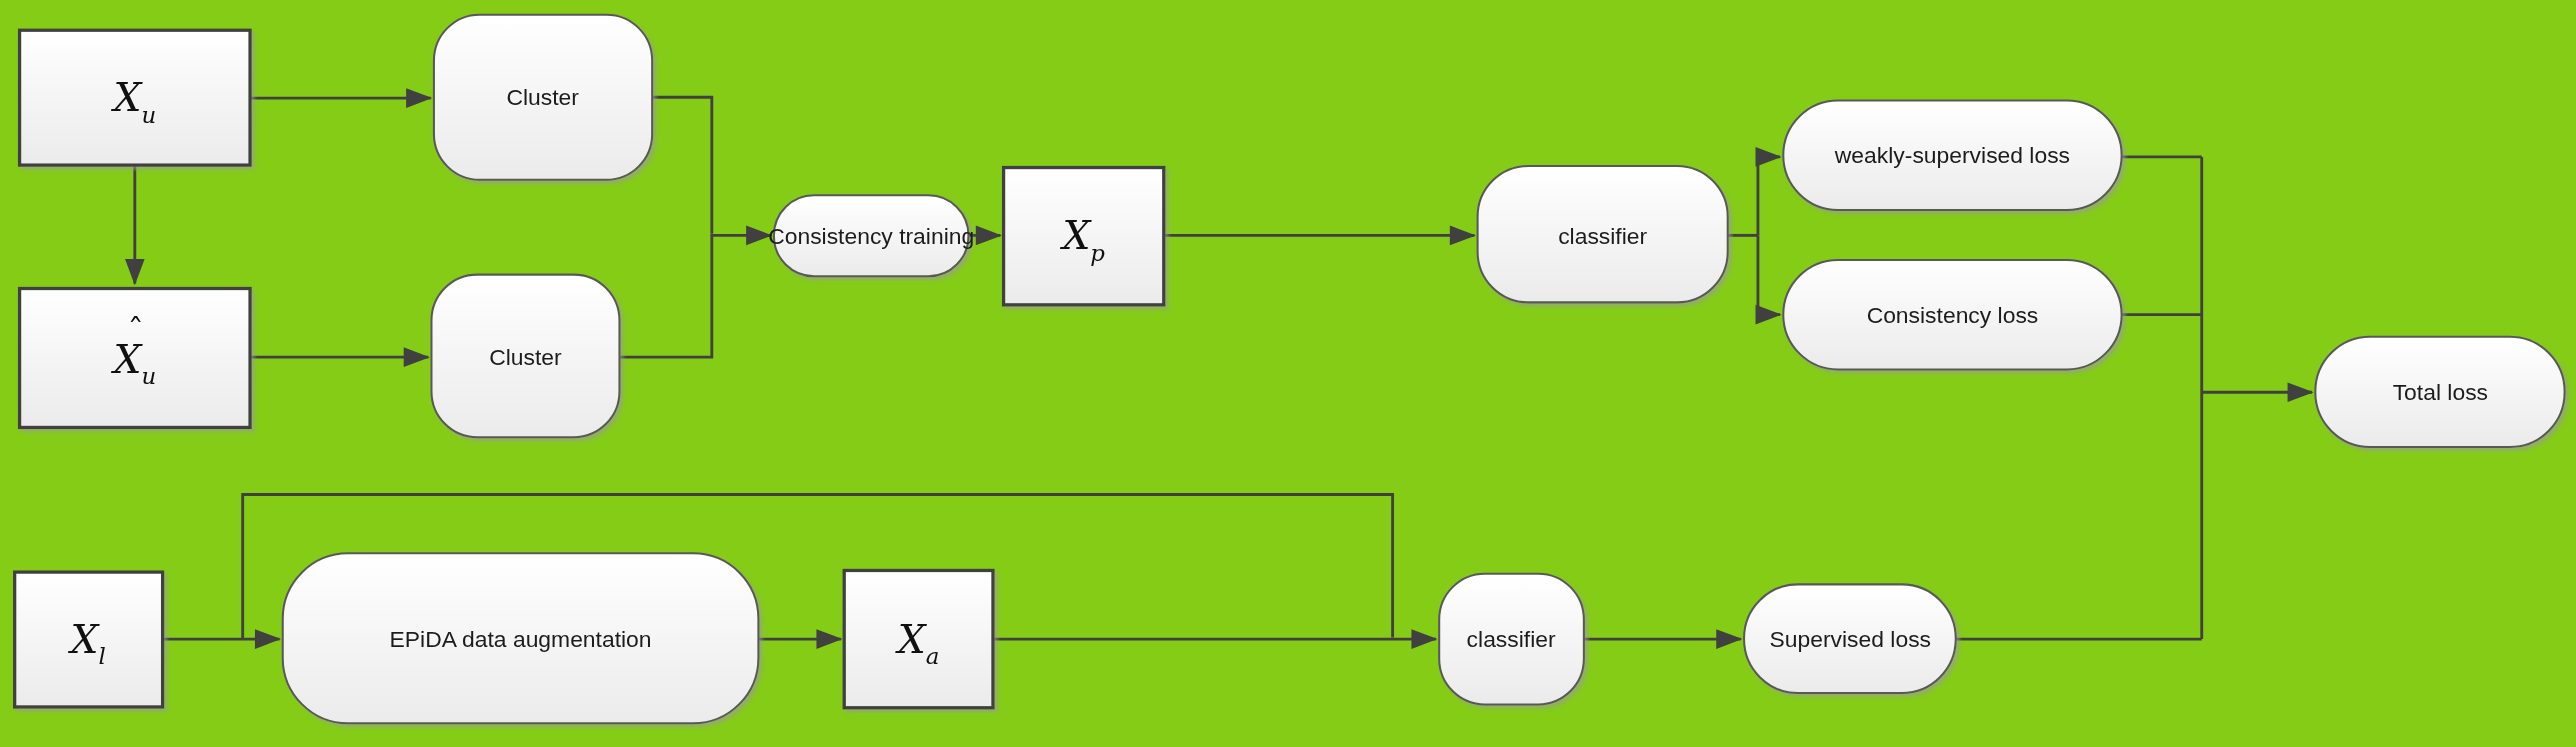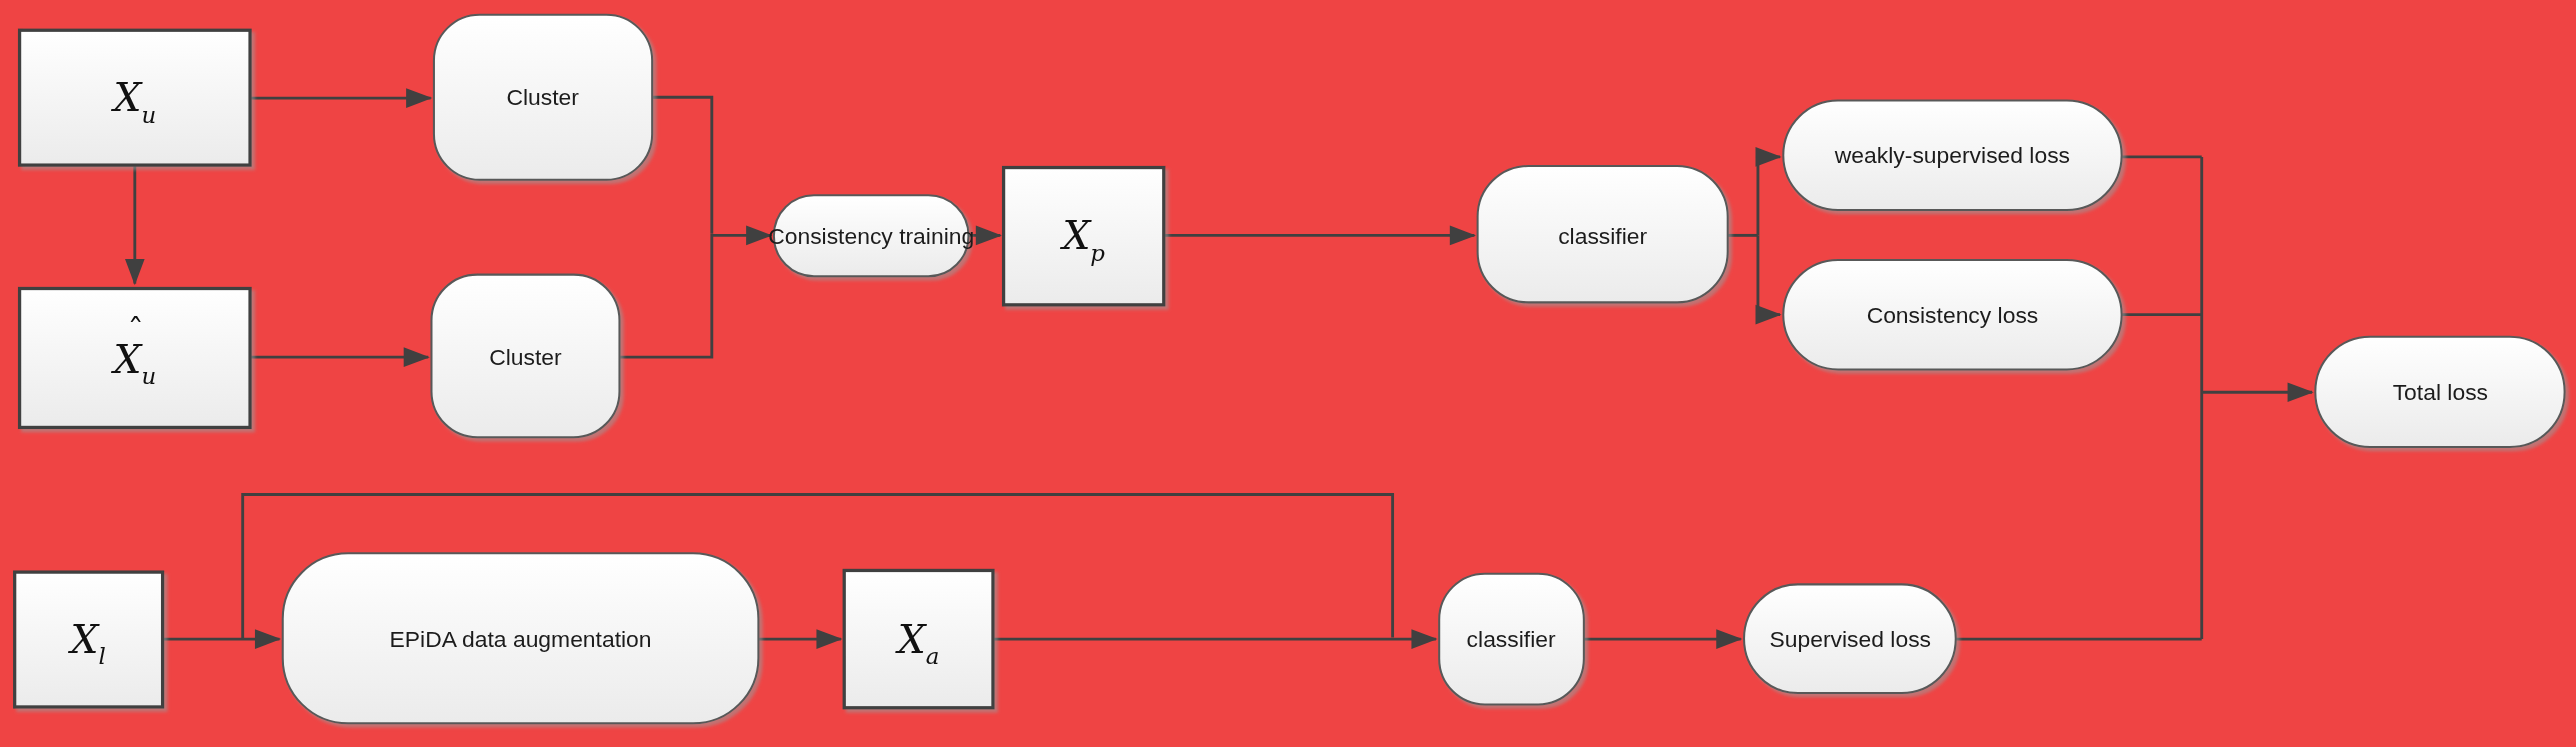--- a/index.html
+++ b/index.html
@@ -1,16 +1,16 @@
 <!DOCTYPE html>
 <html style="font-size:13px"><head>
 <meta charset="utf-8">
 <style>
   html, body { margin: 0; padding: 0; background: #ffffff; }
-  .diagram-wrap { width: 100%; background: #ef4444; }
+  .diagram-wrap { width: 100%; background: #84cc16; }
   svg { display: block; width: 100%; height: auto; }
   .connector { fill: none; stroke: #404040; stroke-width: 3.5px; }
   .rectbox   { stroke: #404040; stroke-width: 4px; }
   .roundshape{ stroke: #595959; stroke-width: 2.5px; }
   .label {
     font-family: "Liberation Sans", sans-serif;
     font-size: 28px; fill: #1c1c1c;
   }
   .mathlabel {
     font-family: "DejaVu Serif", serif;

